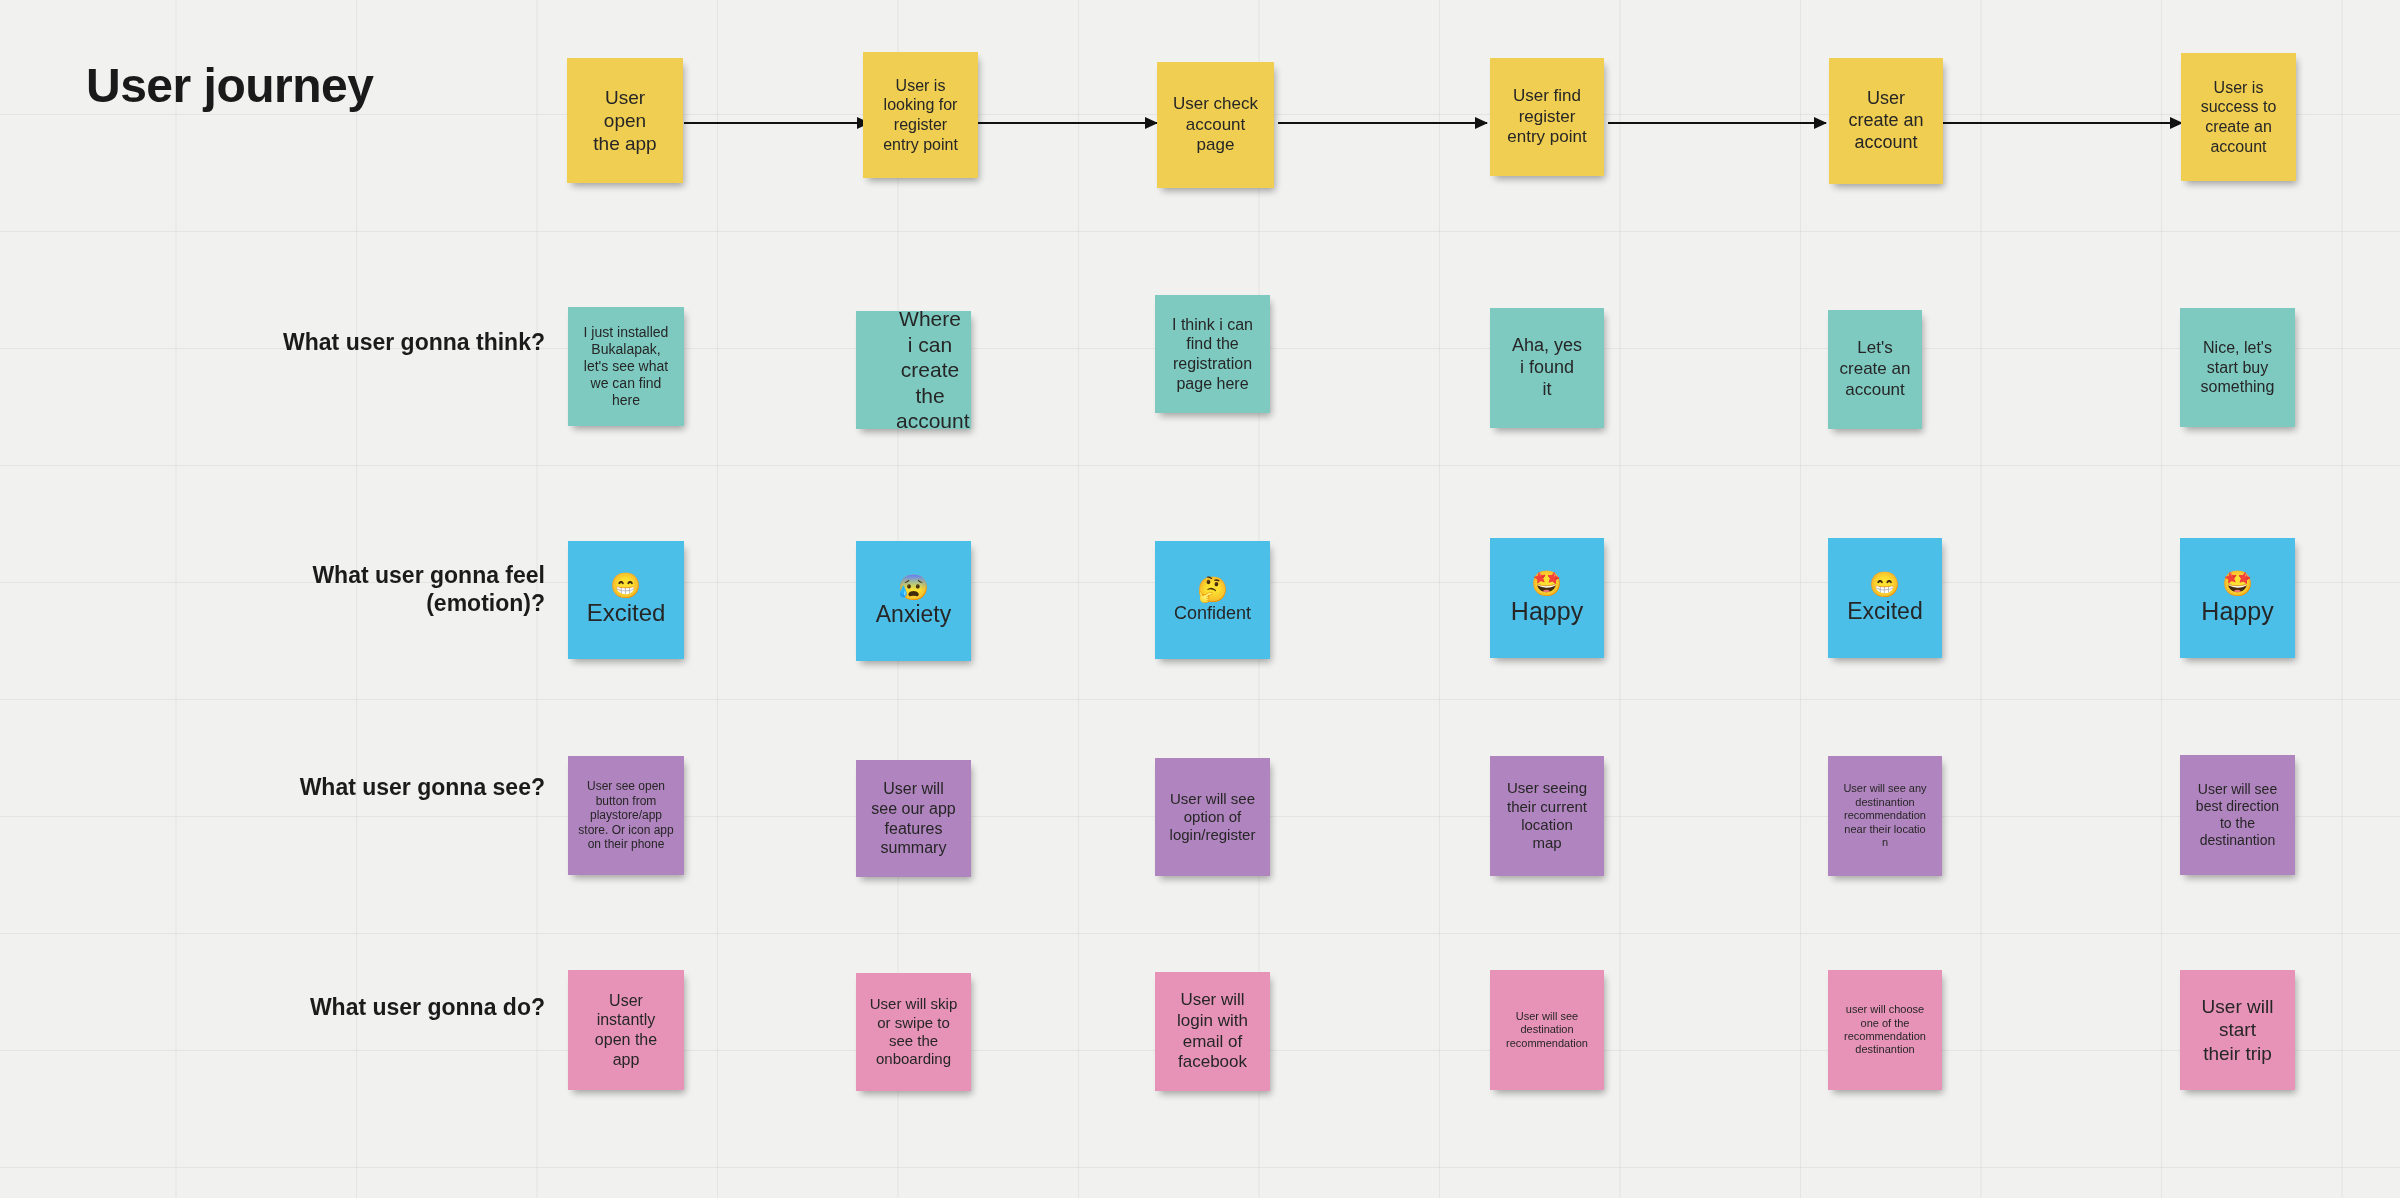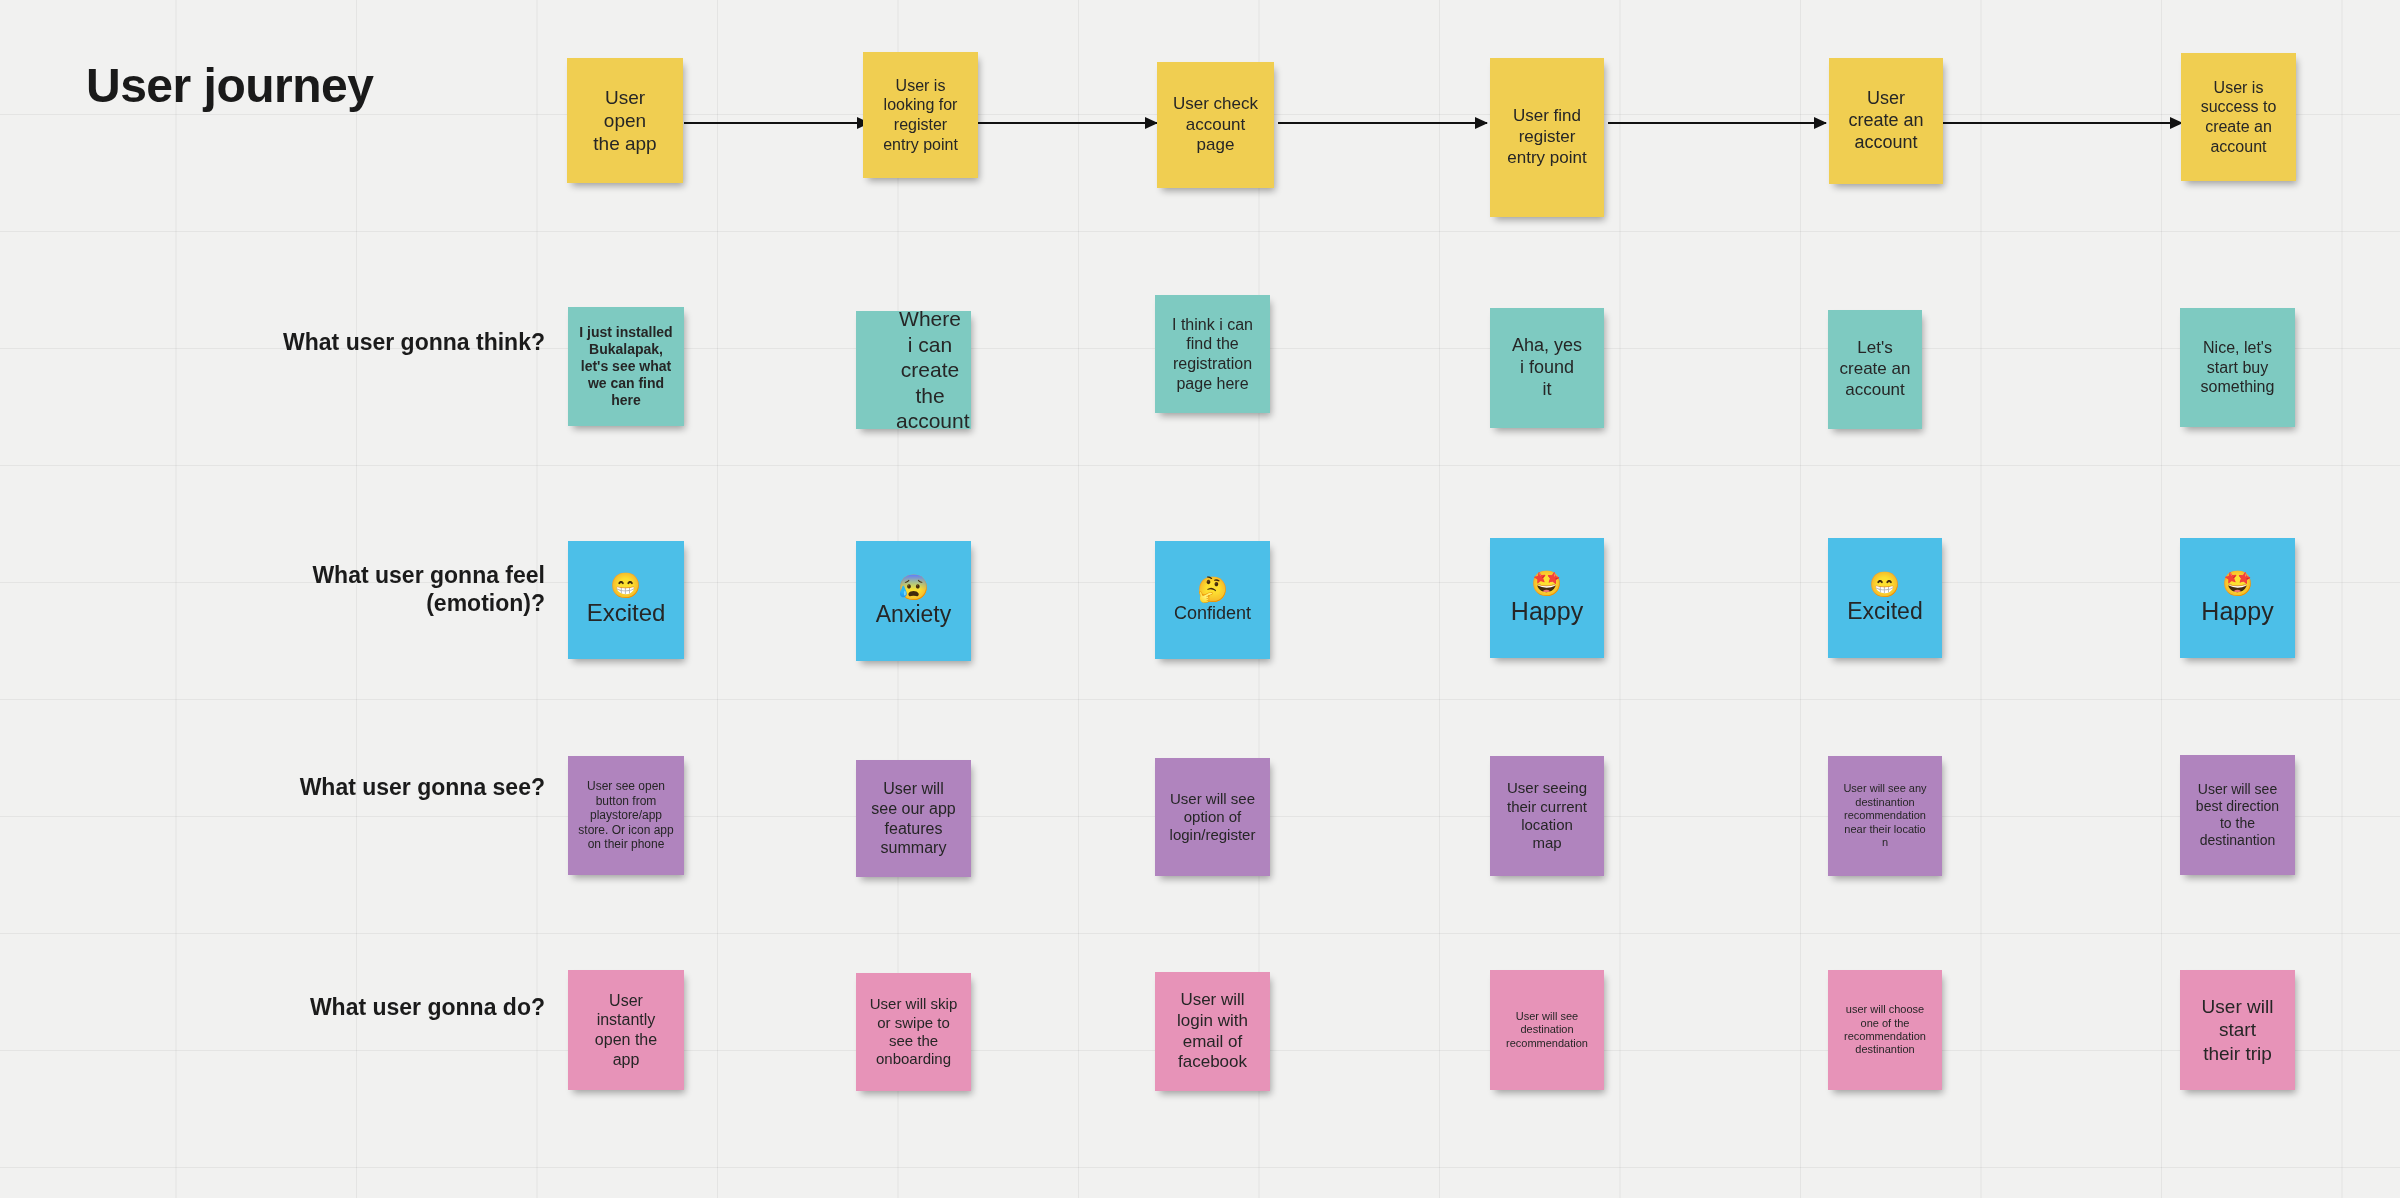--- a/index.html
+++ b/index.html
@@ -111,38 +111,38 @@
     <span class="txt">User is
 looking for
 register
 entry point</span>
   </div>
   <div class="note yellow" style="left:1157px;top:62px;width:117px;height:126px;font-size:17px;">
     <span class="txt">User check
 account
 page</span>
   </div>
-  <div class="note yellow" style="left:1490px;top:58px;width:114px;height:159px;font-size:17px;">
+  <div class="note yellow" style="left:1490px;top:58px;width:114px;height:118px;font-size:17px;">
     <span class="txt">User find
 register
 entry point</span>
   </div>
   <div class="note yellow" style="left:1829px;top:58px;width:114px;height:126px;font-size:18px;">
     <span class="txt">User
 create an
 account</span>
   </div>
   <div class="note yellow" style="left:2181px;top:53px;width:115px;height:128px;font-size:16px;">
     <span class="txt">User is
 success to
 create an
 account</span>
   </div>
 
-  <div class="note green" style="left:568px;top:307px;width:116px;height:119px;font-size:14px;font-weight:bold;">
+  <div class="note green" style="left:568px;top:307px;width:116px;height:119px;font-size:14px;">
     <span class="txt">I just installed
 Bukalapak,
 let's see what
 we can find
 here</span>
   </div>
   <div class="note green" style="left:856px;top:311px;width:115px;height:118px;font-size:21px;padding-left:40px;">
     <span class="txt">Where i can
 create the
 account</span>

